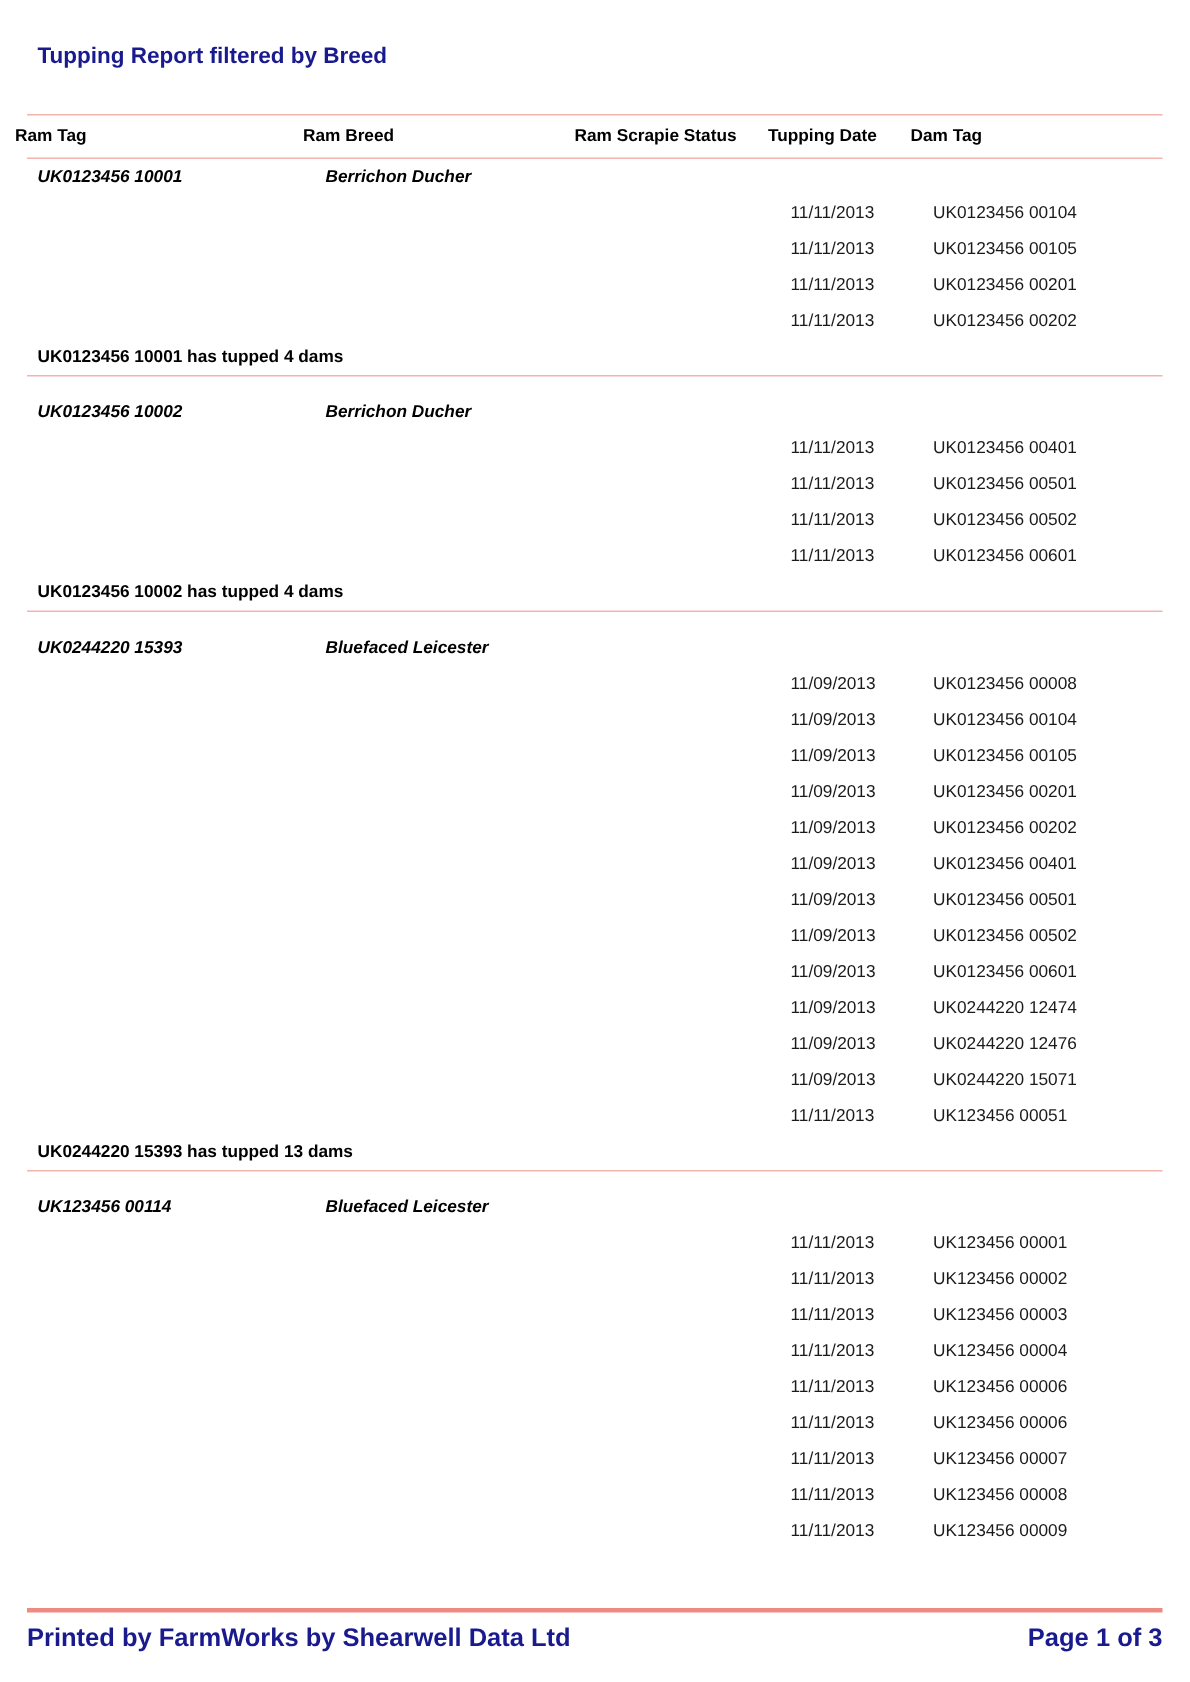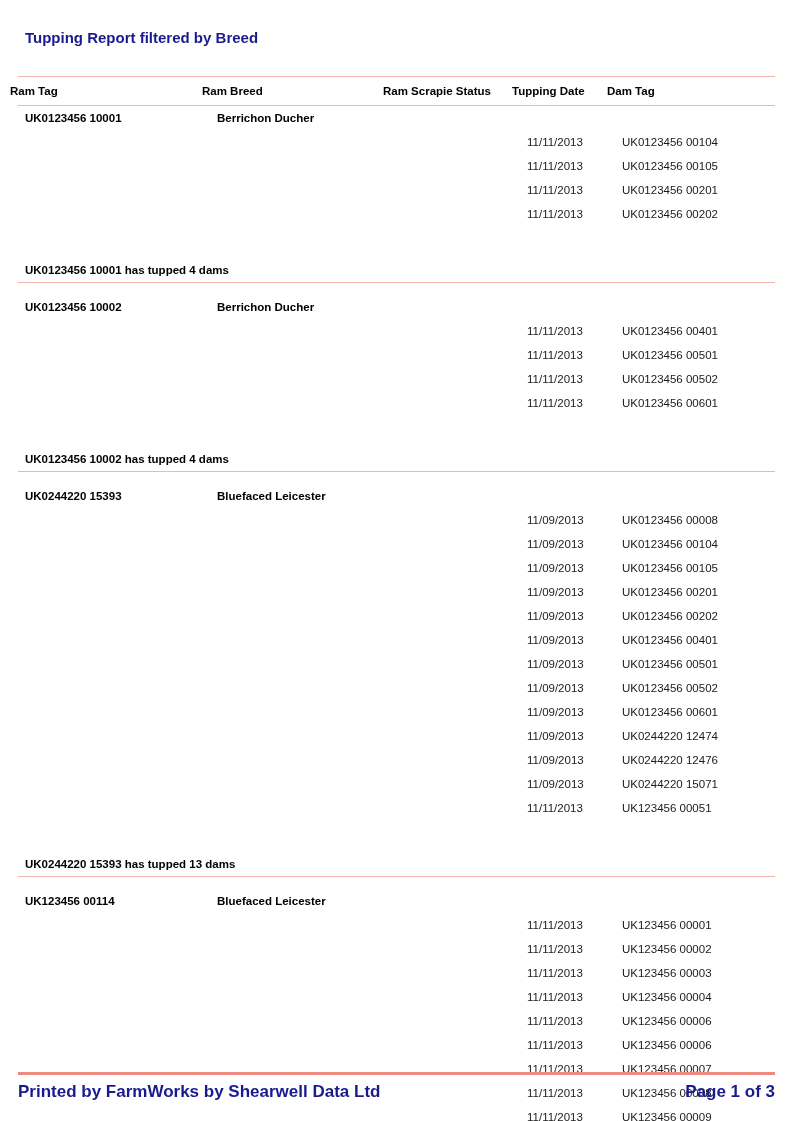--- a/index.html
+++ b/index.html
@@ -24,25 +24,25 @@
     display:grid;
     grid-template-columns:192px 181px 129px 75px 1fr;
     padding-left:25px; padding-right:18px;
     align-items:center;
     font-size:11.5px;
   }
   .grid-row .c4 { text-align:left; }
   .grid-row .c5 { padding-left:20px; }
   .header-row { height:28px; font-weight:bold; color:#000;padding-left:10px; }
   .section + .section { padding-top:12px; }
-  .ram-row { height:24px; font-weight:bold; color:#000; }
+  .ram-row { height:24px; font-weight:bold; color:#000;font-style:italic; }
   .data-row { height:24px; }
   .summary-row {
     height:24px; display:flex; align-items:center;
-    padding-left:25px; font-size:11.5px; font-weight:bold; color:#000;margin-top:32px;
+    padding-left:25px; font-size:11.5px; font-weight:bold; color:#000;
   }
   .footer-rule {
     position:absolute; left:18px; top:1072px;
     width:757px; height:3px; background:#ee8b80;
   }
   .footer {
     position:absolute; left:18px; top:1081px; width:757px;
     display:flex; justify-content:space-between; 
     font-size:17px; font-weight:bold; color:#1a1a8f; line-height:22px;
   }

